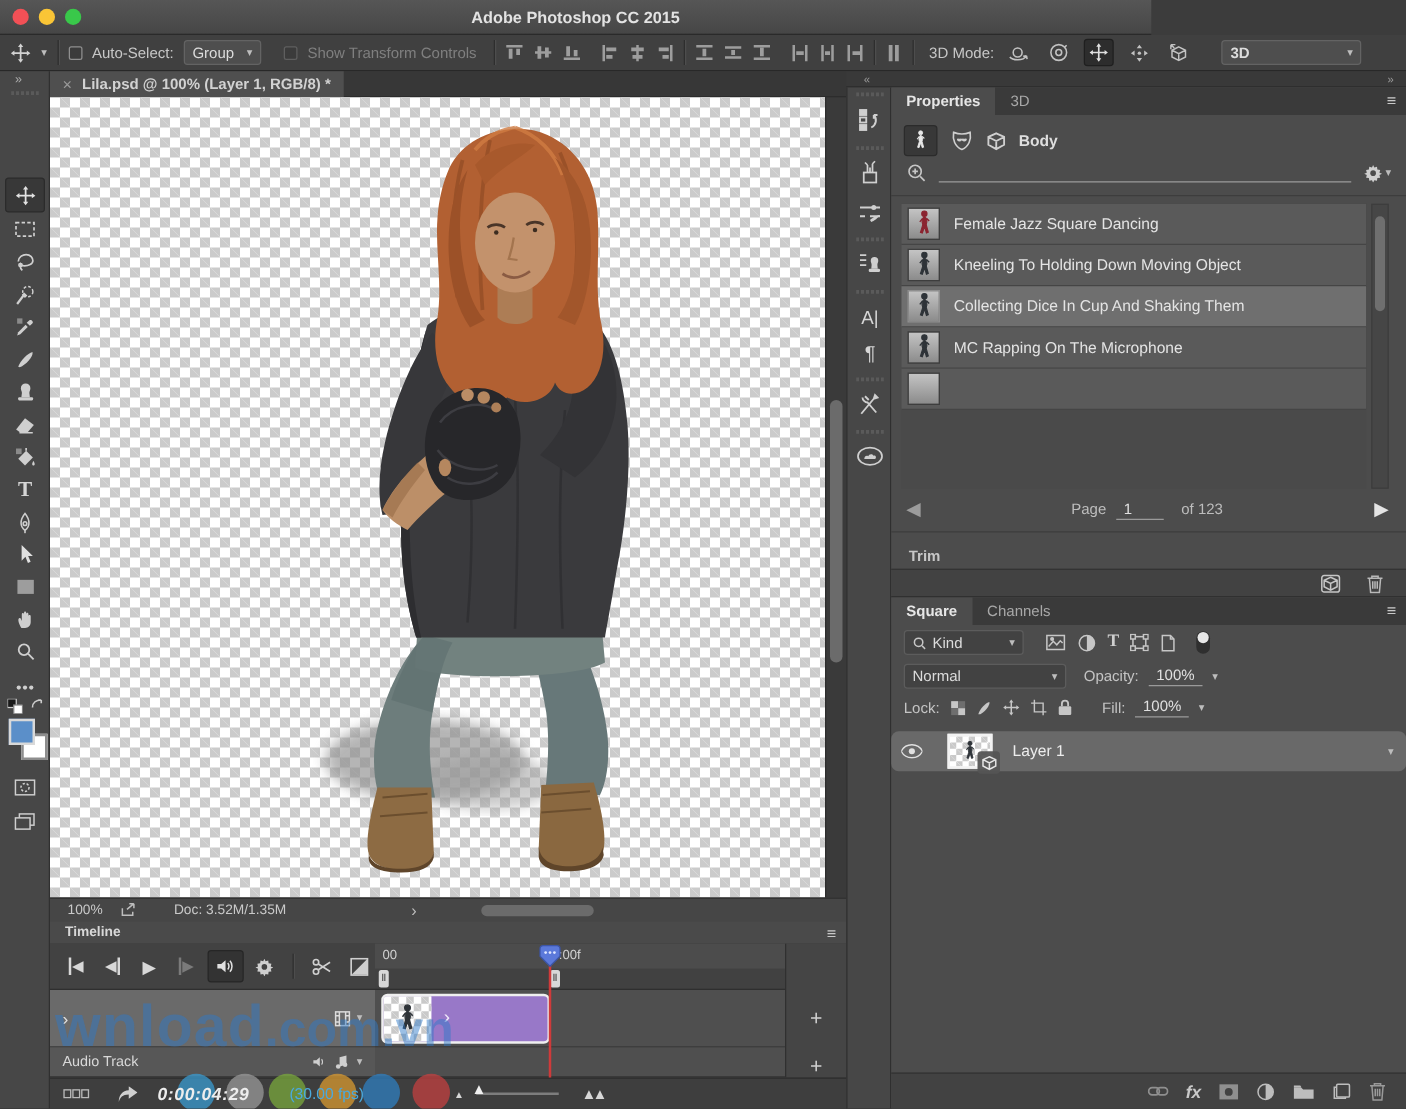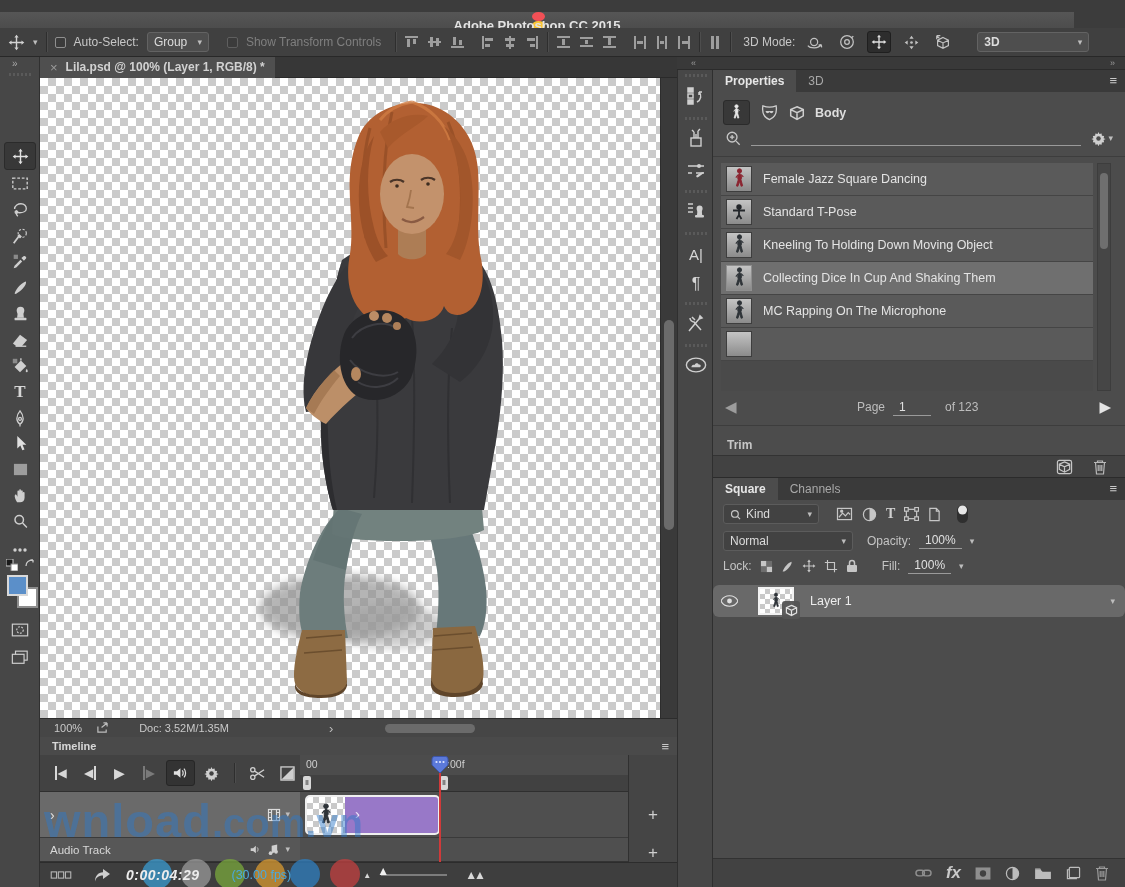--- a/index.html
+++ b/index.html
@@ -3,21 +3,21 @@
 <meta charset="utf-8">
 <style>
   html,body{margin:0;padding:0;background:#2b2b2b;}
   *{box-sizing:border-box;}
   .window{position:relative;width:1125px;height:887px;background:#3c3c3c;overflow:hidden;
           font-family:"Liberation Sans",sans-serif;color:#d6d6d6;-webkit-font-smoothing:antialiased;}
   .abs{position:absolute;}
   .row{display:flex;align-items:center;}
   svg{display:block;}
   
-  .titlebar{left:0;top:12px;width:1074px;height:28px;background:linear-gradient(#565656,#464646);border-bottom:1px solid #2a2a2a;flex-direction:column;}
+  .titlebar{left:0;top:0;width:921px;height:28px;background:linear-gradient(#565656,#464646);border-bottom:1px solid #2a2a2a;}
   .tl-dot{width:13px;height:13px;border-radius:50%;margin-right:8px;}
   .title-text{position:absolute;left:0;right:0;top:0;height:28px;line-height:28px;text-align:center;font-size:13px;color:#e3e3e3;font-weight:bold;}
   
   .optionsbar{left:0;top:28px;width:1125px;height:29px;background:#404040;border-bottom:1px solid #282828;}
   .chk{width:11px;height:11px;border:1px solid #8f8f8f;background:#3b3b3b;display:inline-block;border-radius:2px;}
   .chk.dim{border-color:#5f5f5f;}
   .sepv{width:1px;height:20px;background:#2e2e2e;box-shadow:1px 0 0 #4d4d4d;}
   .dd{background:#4e4e4e;border:1px solid #636363;border-radius:3px;color:#dcdcdc;font-size:12px;height:20px;display:flex;align-items:center;justify-content:space-between;padding:0 6px;}
   .optlabel{font-size:12px;color:#c7c7c7;}
   .optlabel.dim{color:#7f7f7f;}
@@ -96,21 +96,21 @@
   .lrow{position:absolute;left:0;width:412px;display:flex;align-items:center;font-size:12px;color:#c4c4c4;}
   .darkbox{background:#424242;border:1px solid #5c5c5c;border-radius:3px;height:20px;display:flex;align-items:center;justify-content:space-between;padding:0 6px;color:#dcdcdc;font-size:12px;}
   .layeritem{position:absolute;left:0;top:107px;width:412px;height:32px;background:#696969;display:flex;align-items:center;border-radius:6px;}
   .lthumb{width:36px;height:28px;border:2px solid #f2f2f2;margin-left:20px;position:relative;
      background-image:linear-gradient(45deg,#c9c9c9 25%,transparent 25%,transparent 75%,#c9c9c9 75%),
                       linear-gradient(45deg,#c9c9c9 25%,#fff 25%,#fff 75%,#c9c9c9 75%);
      background-size:10px 10px;background-position:0 0,5px 5px;background-color:#fff;
      display:flex;align-items:center;justify-content:center;}
   .cube-badge{position:absolute;right:-8px;bottom:-6px;width:18px;height:18px;background:#555;border-radius:3px;display:flex;align-items:center;justify-content:center;opacity:.95;}
   .lbottom{position:absolute;left:0;top:380px;width:412px;height:29px;background:#424242;border-top:1px solid #323232;display:flex;align-items:center;justify-content:flex-end;gap:14px;padding-right:16px;}
-  .fxtxt{font-size:17px;font-style:italic;color:#c9c9c9;font-weight:bold;}
+  .fxtxt{font-size:14px;font-style:italic;color:#c9c9c9;font-weight:bold;}
   .underline-val{border-bottom:1px solid #9a9a9a;padding:0 6px 1px;color:#e0e0e0;}
 </style>
 </head>
 <body>
 
 <div class="window">
 
   <svg width="0" height="0" style="position:absolute" aria-hidden="true">
     <defs>
       <g id="fig-person">
@@ -753,29 +753,20 @@
       <div class="anim-row">
         <span class="anim-thumb">
             <svg width="13" height="22" viewBox="0 0 14 24" fill="#8b2430" stroke="#8b2430">
               <use href="#fig-person"></use>
             </svg>
           </span>
         <span class="anim-label">Female Jazz Square Dancing</span>
       </div>
       <div class="anim-row">
         <span class="anim-thumb">
-            <svg width="16" height="16" viewBox="0 0 16 16" stroke="#23262a" stroke-width="1.8" fill="#23262a">
-              <circle cx="8" cy="3" r="1.8"></circle>
-              <path d="M8 5 V11 M2 6.5 H14 M8 11 L5.5 15 M8 11 L10.5 15" fill="none"></path>
-            </svg>
-          </span>
-        <span class="anim-label">Standard T-Pose</span>
-      </div>
-      <div class="anim-row">
-        <span class="anim-thumb">
             <svg width="13" height="22" viewBox="0 0 14 24" fill="#2e3338" stroke="#2e3338">
               <use href="#fig-person"></use>
             </svg>
           </span>
         <span class="anim-label">Kneeling To Holding Down Moving Object</span>
       </div>
       <div class="anim-row sel">
         <span class="anim-thumb" style="border-color:#8f8f8f;">
             <svg width="13" height="22" viewBox="0 0 14 24" fill="#2e3338" stroke="#2e3338">
               <use href="#fig-person"></use>

